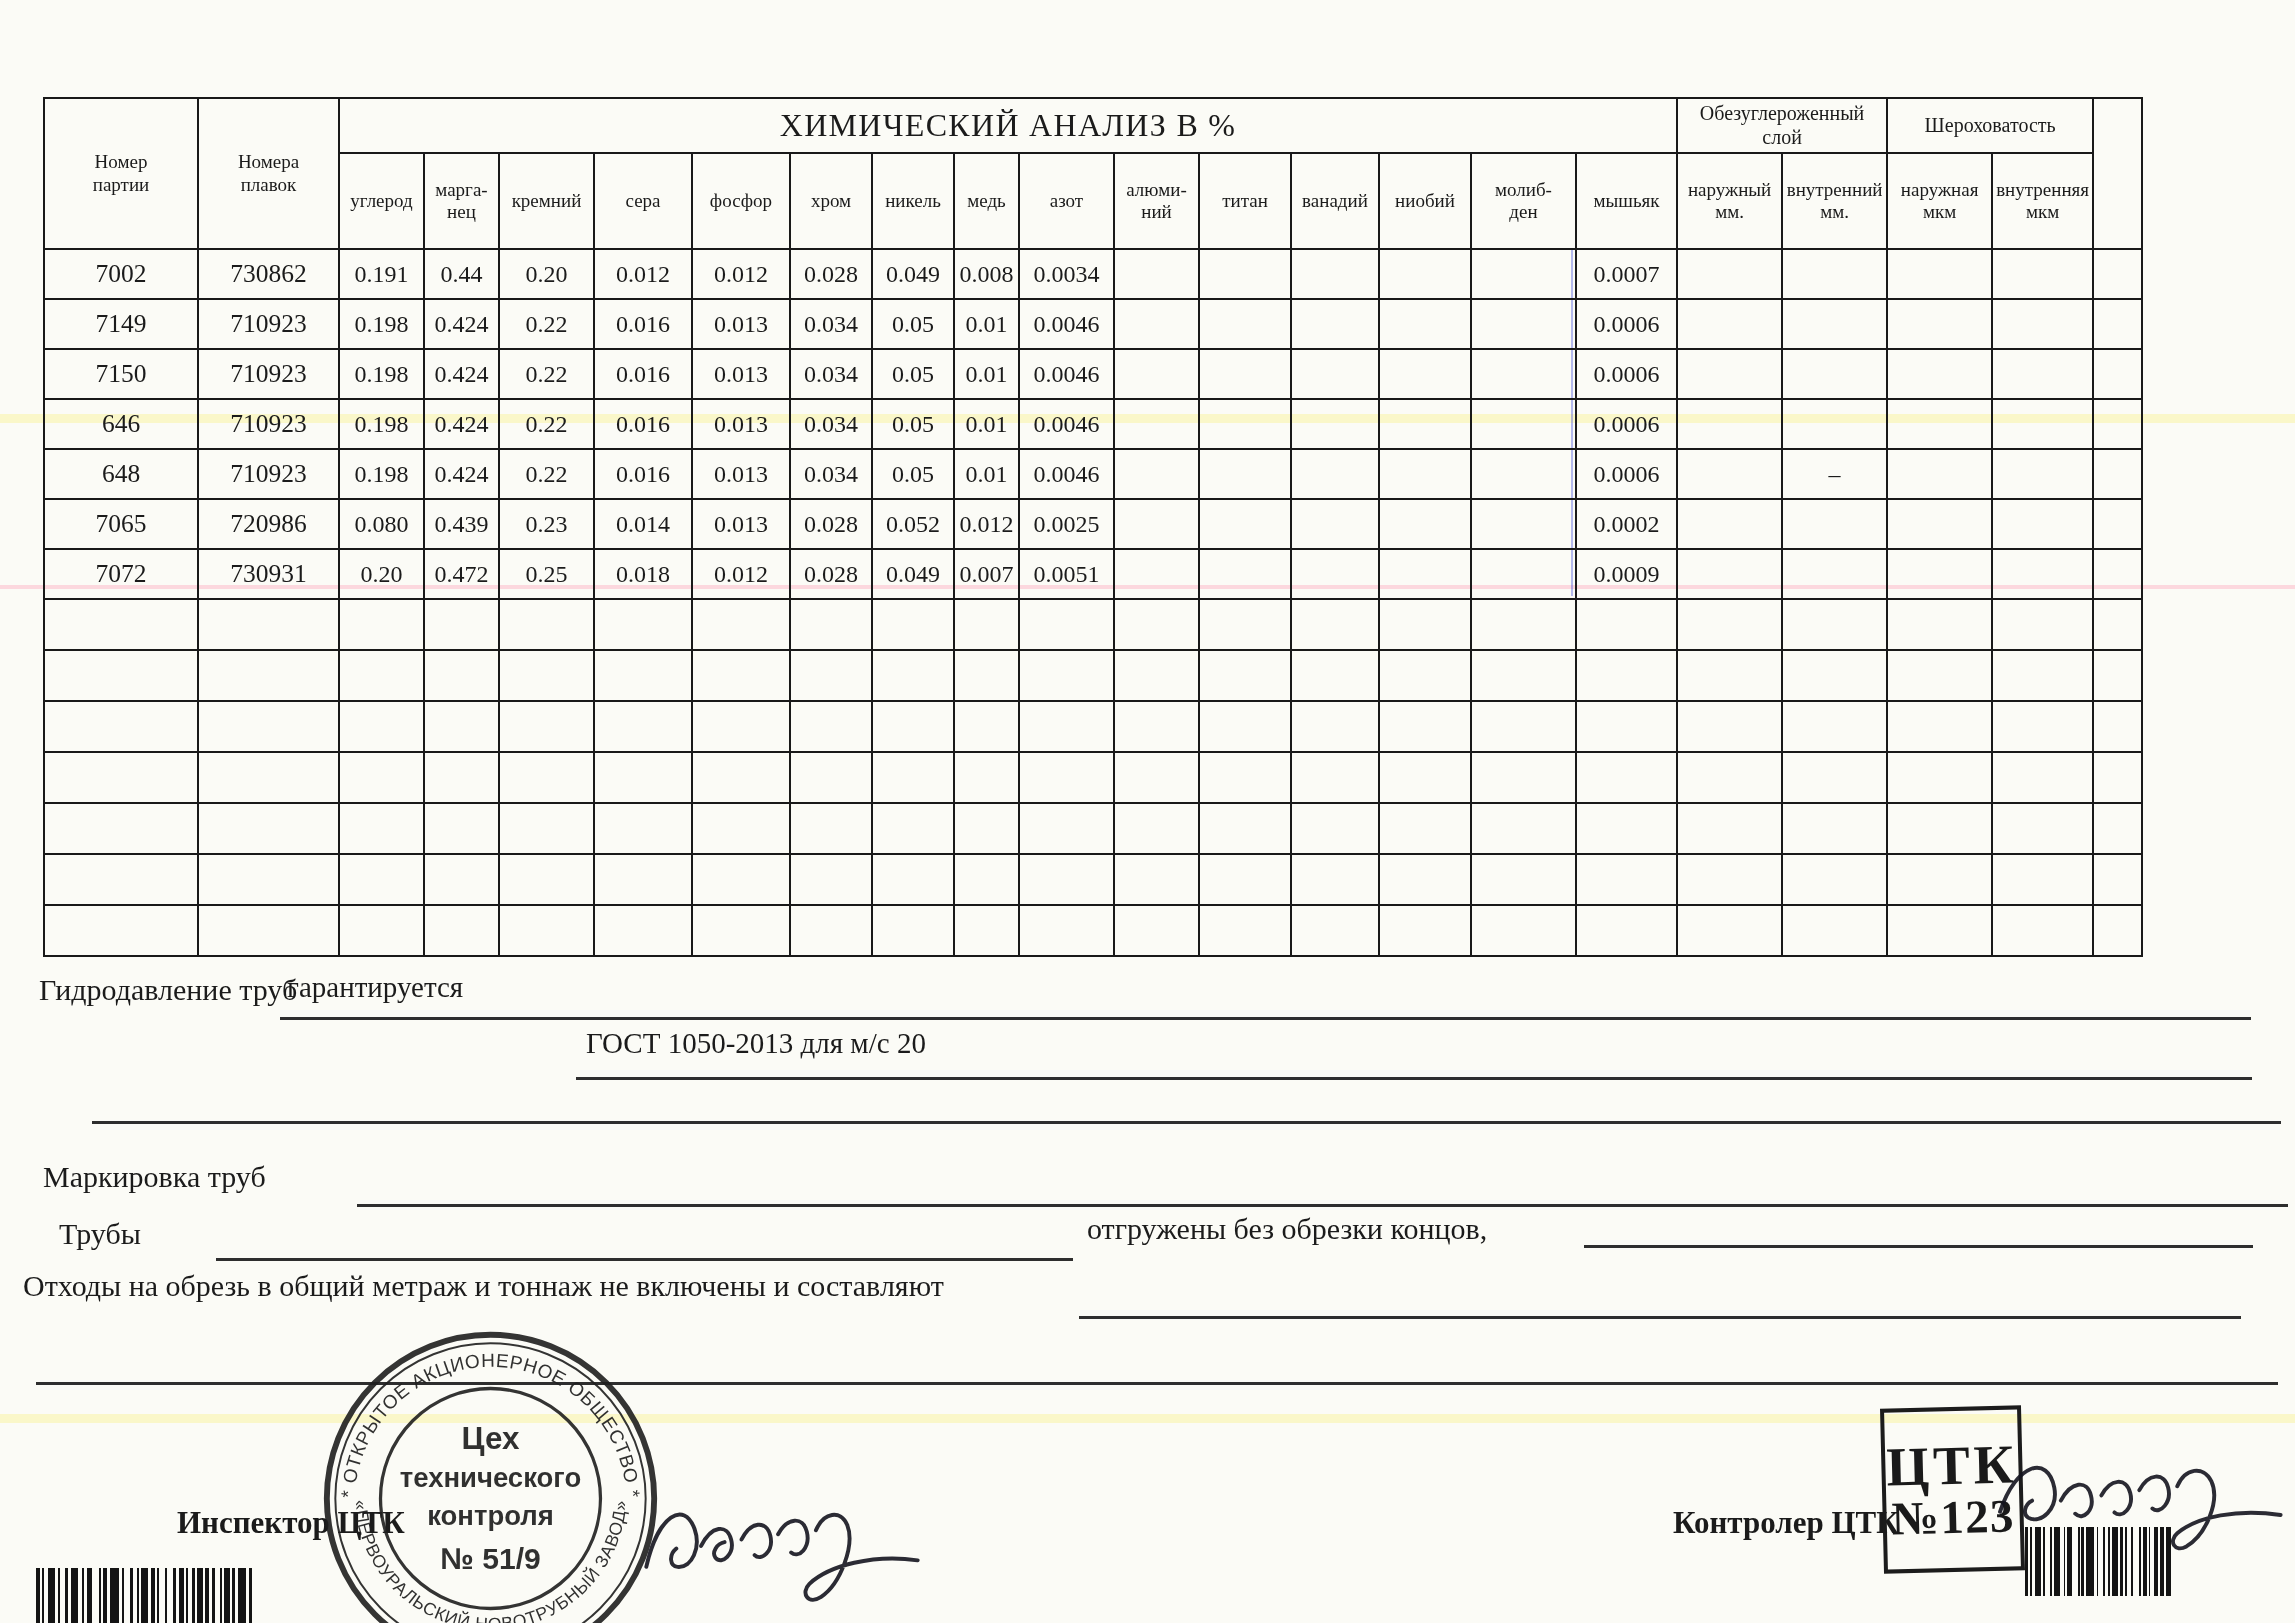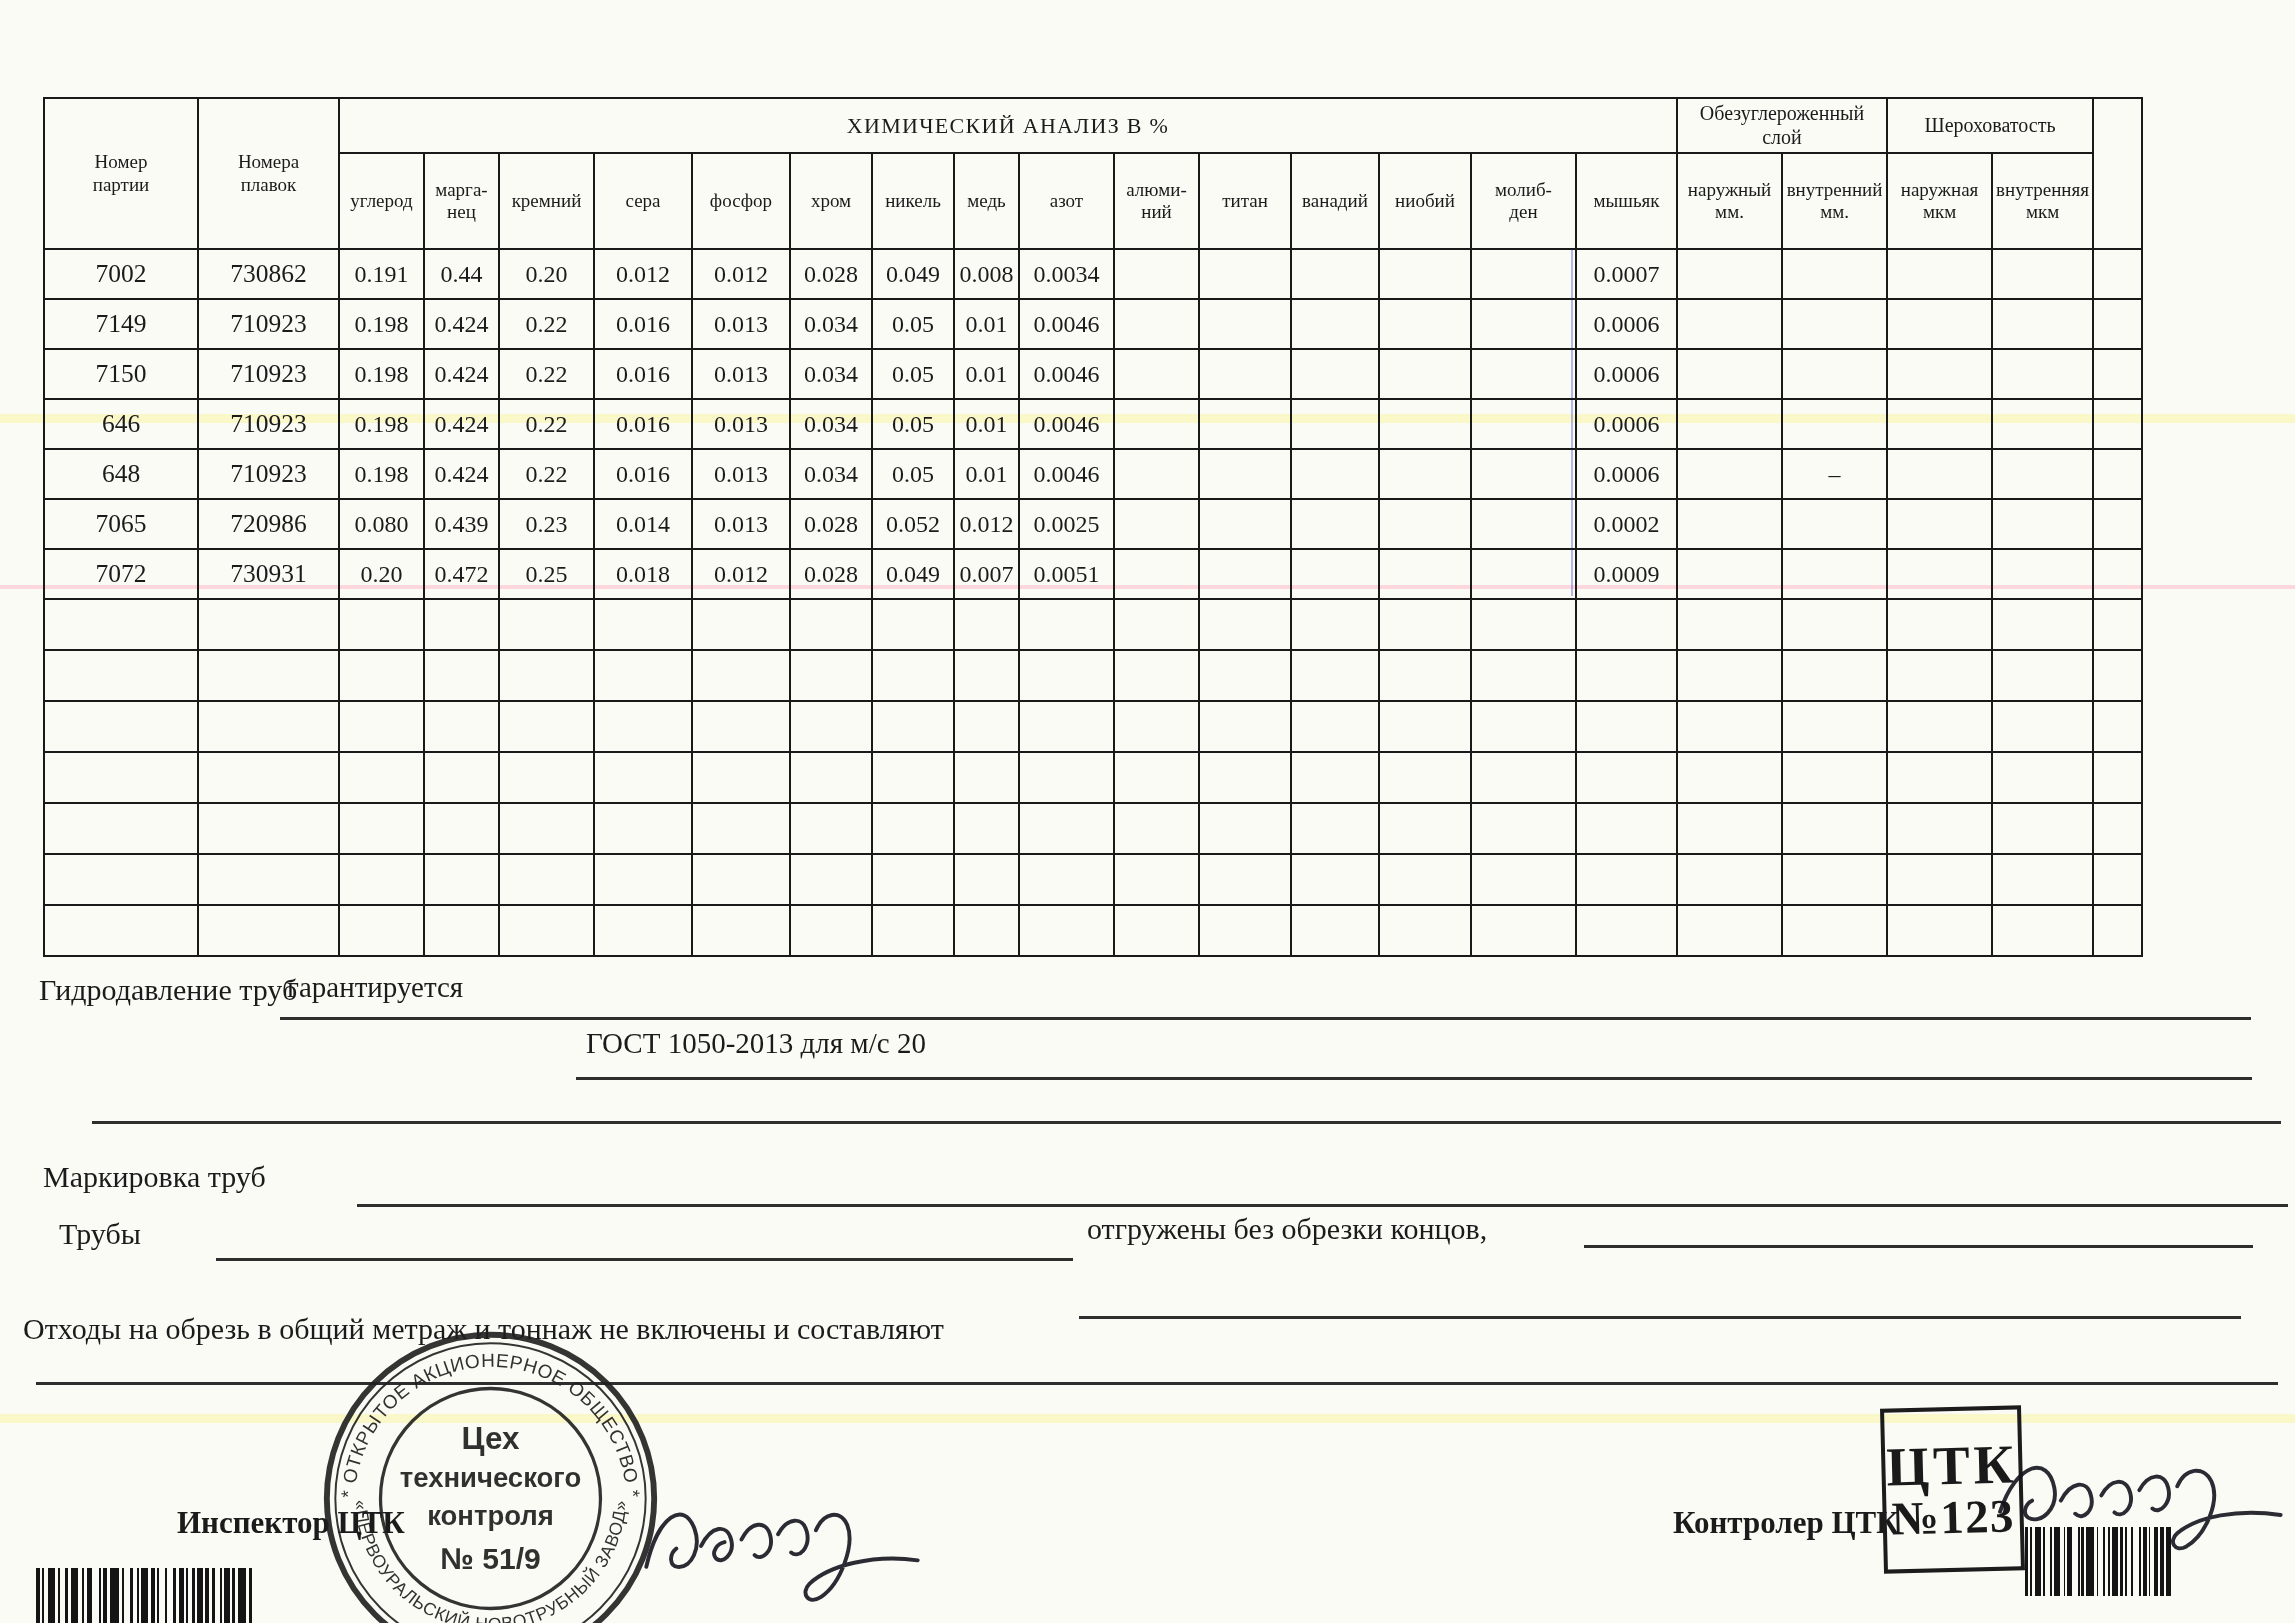--- a/index.html
+++ b/index.html
@@ -6,21 +6,21 @@
   html,body{width:2295px;height:1623px}
   body{position:relative;background:#fbfbf6;font-family:"Liberation Serif",serif;color:#1b1b1b}
   .page{position:absolute;inset:0;overflow:hidden}
 
   
   table.cert{position:absolute;left:43px;top:97px;width:2098px;border-collapse:collapse;table-layout:fixed}
   .cert th,.cert td{border:2.6px solid #191919;text-align:center;vertical-align:middle;white-space:pre-line;overflow:hidden;padding:0}
   .cert thead tr.r1{height:55px}
   .cert thead tr.r2{height:96px}
   .cert th{font-weight:normal;font-size:19px;line-height:1.18}
-  .cert th.group{font-size:22px;letter-spacing:1.3px}
+  .cert th.group{font-size:32px;letter-spacing:1.3px}
   .cert th.group-small{font-size:20px}
   .cert tbody td{font-size:24px;height:50px}
   .cert tbody tr.empty td{height:51px}
   .cert tbody td.batch,.cert tbody td.heat{font-size:25.5px}
 
   
   .label{position:absolute;font-size:30px;white-space:nowrap}
   .value{position:absolute;font-size:29px;white-space:nowrap}
   .rule{position:absolute;height:2.6px;background:#1c1c1c;opacity:.92}
   .sig-label{position:absolute;font-size:31px;font-weight:bold;white-space:nowrap}
@@ -464,21 +464,21 @@
   <div class="rule" style="left:92px;top:1121px;width:2189px"></div>
 
   <div class="label" style="left:43px;top:1160px">Маркировка труб</div>
   <div class="rule" style="left:357px;top:1204px;width:1931px"></div>
 
   <div class="label" style="left:59px;top:1217px">Трубы</div>
   <div class="rule" style="left:216px;top:1258px;width:857px"></div>
   <div class="label" style="left:1087px;top:1212px">отгружены без обрезки концов,</div>
   <div class="rule" style="left:1584px;top:1245px;width:669px"></div>
 
-  <div class="label" style="left:23px;top:1312px">Отходы на обрезь в общий метраж и тоннаж не включены и составляют</div>
+  <div class="label" style="left:23px;top:1269px">Отходы на обрезь в общий метраж и тоннаж не включены и составляют</div>
   <div class="rule" style="left:1079px;top:1316px;width:1162px"></div>
 
   <div class="rule" style="left:36px;top:1382px;width:2242px"></div>
 
 
   <div class="sig-label" style="left:177px;top:1505px">Инспектор ЦТК</div>
   <div class="sig-label" style="left:1673px;top:1505px">Контролер ЦТК</div>
 
   <svg class="stamp" style="left:317px;top:1325px" width="347" height="347" viewBox="0 0 530 530">
     <g fill="none" stroke="#1f1f1f" opacity="0.9">

